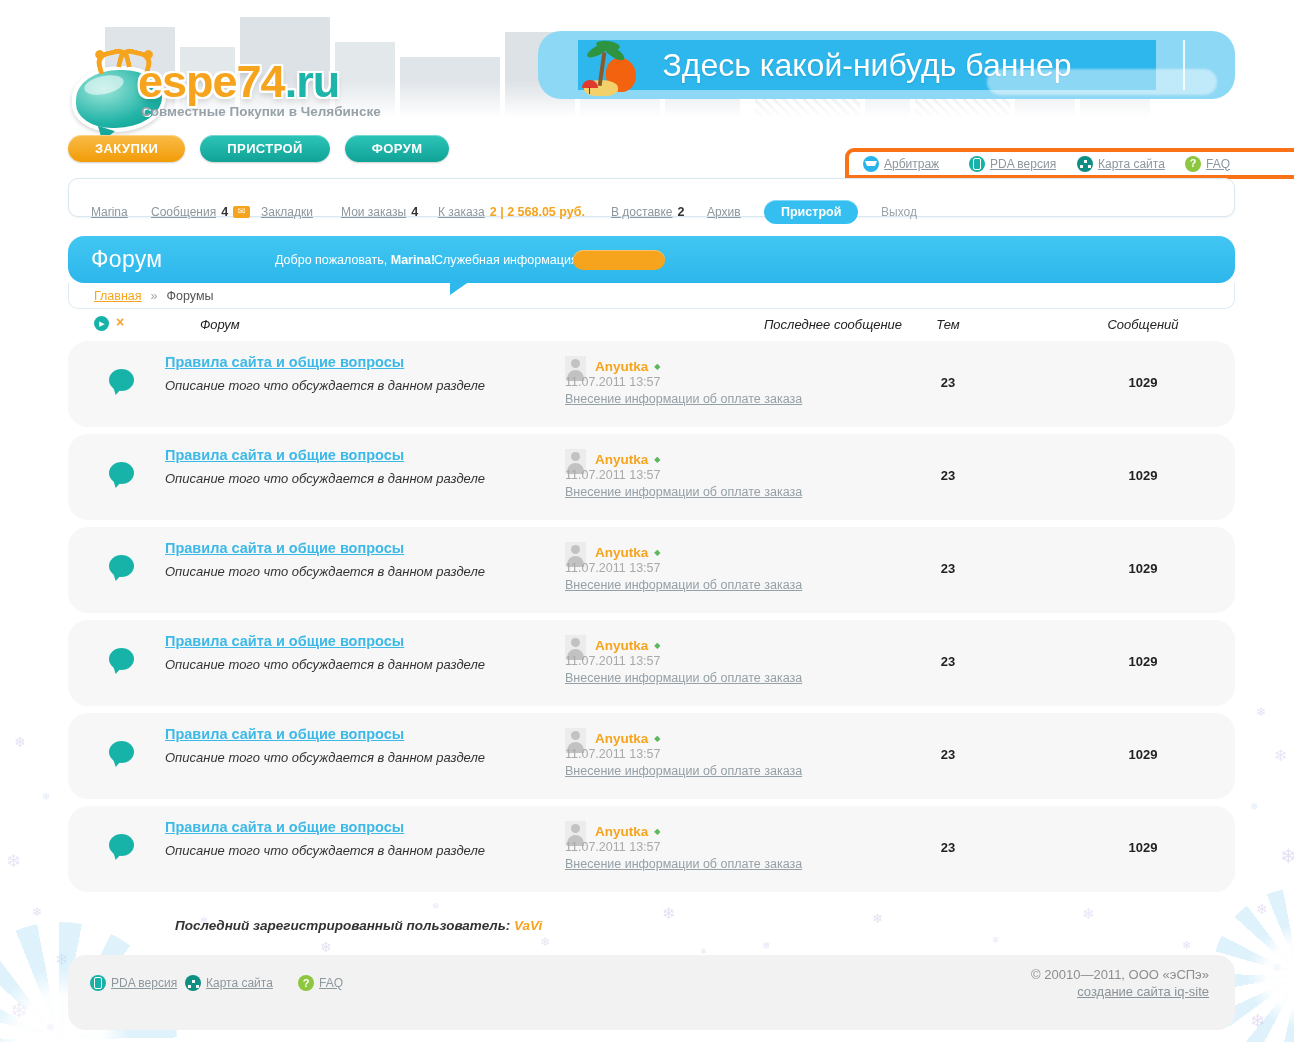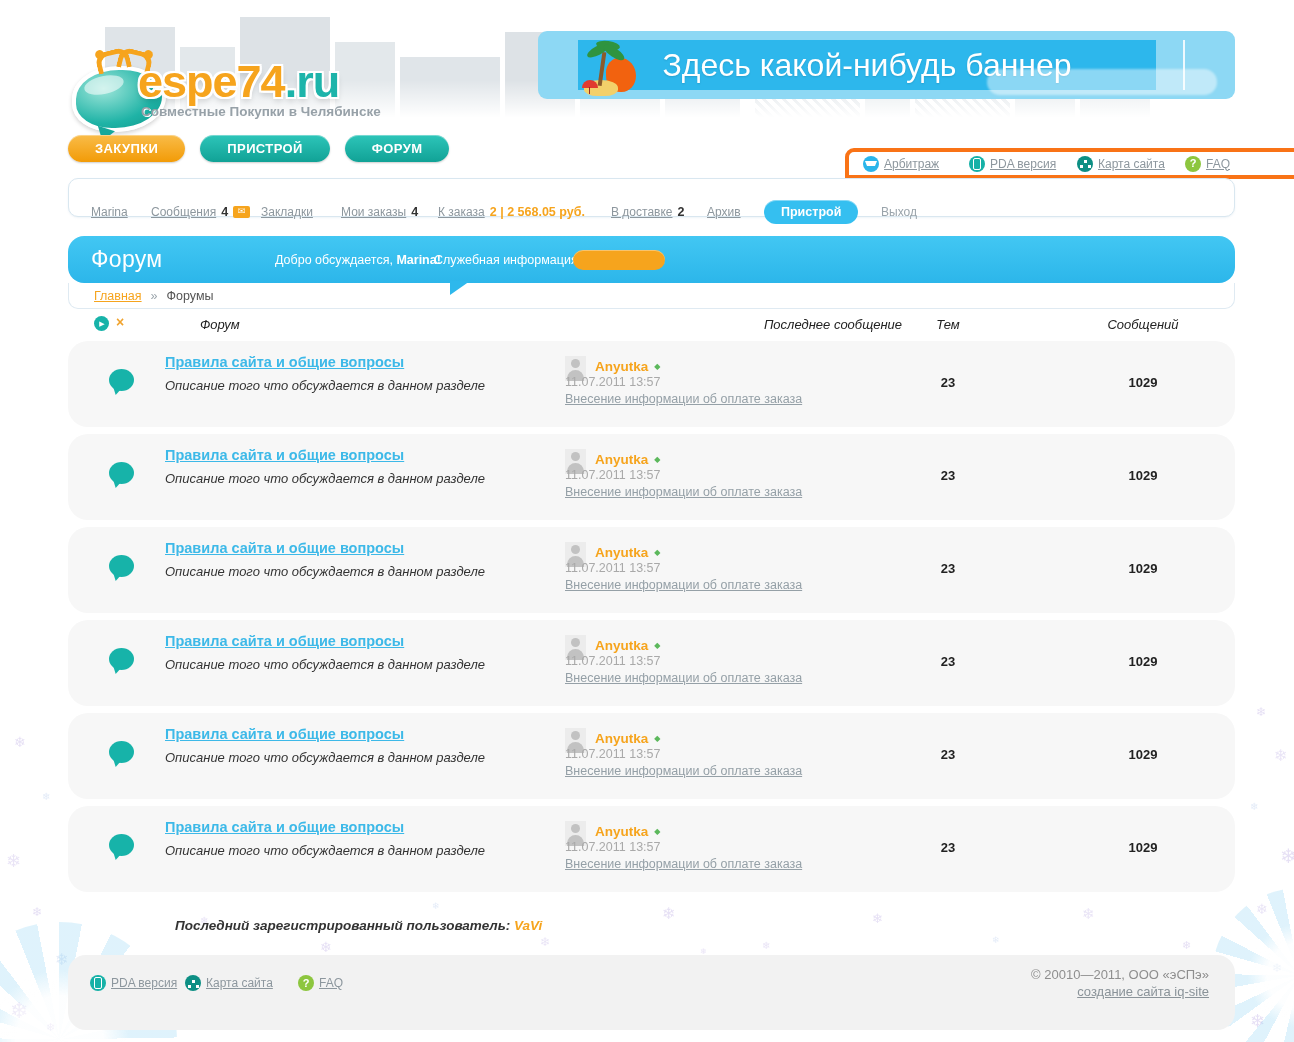--- a/index.html
+++ b/index.html
@@ -66,21 +66,21 @@
   .clasp.l::after{left:-4px;} .clasp.r::after{right:-4px;}
 
   .logo-text{position:absolute;left:138px;top:56px;z-index:2;font-size:45px;font-weight:bold;letter-spacing:-1px;
     text-shadow:2px 0 0 #fff,-2px 0 0 #fff,0 2px 0 #fff,0 -2px 0 #fff,2px 2px 0 #fff,-2px -2px 0 #fff,2px -2px 0 #fff,-2px 2px 0 #fff,0 4px 6px rgba(0,0,0,.18);}
   .logo-main{color:var(--orange,#f6a41d);}
   .logo-suffix{color:var(--teal,#1db4aa);}
   .tagline{position:absolute;left:141px;top:104px;z-index:2;font-size:13.5px;font-weight:bold;color:#97a1a8;
     text-shadow:1px 1px 0 #fff;}
 
   
-  .banner{position:absolute;left:538px;top:31px;width:697px;height:68px;background:#8dd8f4;border-radius:9px;z-index:1;}
+  .banner{position:absolute;left:538px;top:31px;width:697px;height:68px;background:#8dd8f4;border-radius:23px;z-index:1;}
   .banner::after{content:'';position:absolute;right:18px;bottom:4px;width:230px;height:26px;border-radius:16px;
     background:rgba(255,255,255,.45);filter:blur(1px);}
   .banner-inner{position:absolute;left:40px;top:9px;width:578px;height:50px;background:#2db7ec;
     display:flex;align-items:center;justify-content:center;}
   .banner-text{color:#fff;font-size:32px;white-space:nowrap;text-shadow:0 1px 2px rgba(0,0,0,.12);}
   .banner-divider{position:absolute;left:645px;top:9px;width:2px;height:50px;background:rgba(255,255,255,.85);}
   .palm{position:absolute;left:44px;top:5px;width:46px;height:60px;z-index:2;}
   .palm-splash{position:absolute;right:-8px;top:22px;width:30px;height:34px;background:#f2620f;border-radius:45% 55% 50% 50%;}
   .palm-sand{position:absolute;left:2px;bottom:0;width:34px;height:16px;background:#f3d06a;border-radius:50% 50% 40% 40%;}
   .palm-trunk{position:absolute;left:18px;top:16px;width:4px;height:34px;background:#8b5a2b;transform:rotate(8deg);}
@@ -308,21 +308,21 @@
       <a class="pristroy-pill">Пристрой</a>
     </span>
   <span class="un" style="left:812px;">
       <a class="logout">Выход</a>
     </span>
 </div>
 
 <div class="forum-bar">
   <span class="forum-bar-tail"></span>
   <span class="forum-title">Форум</span>
-  <span class="welcome"><span>Добро обсуждается,</span> <b>Marina!</b></span>
+  <span class="welcome"><span>Добро пожаловать,</span> <b>Marina!</b></span>
   <a class="svc-info">Служебная информация</a>
   <a class="orange-pill"></a>
 </div>
 
 <div class="breadcrumb">
   <a class="bc-home">Главная</a>
   <span class="bc-sep">»</span>
   <span class="bc-cur">Форумы</span>
 </div>
 

